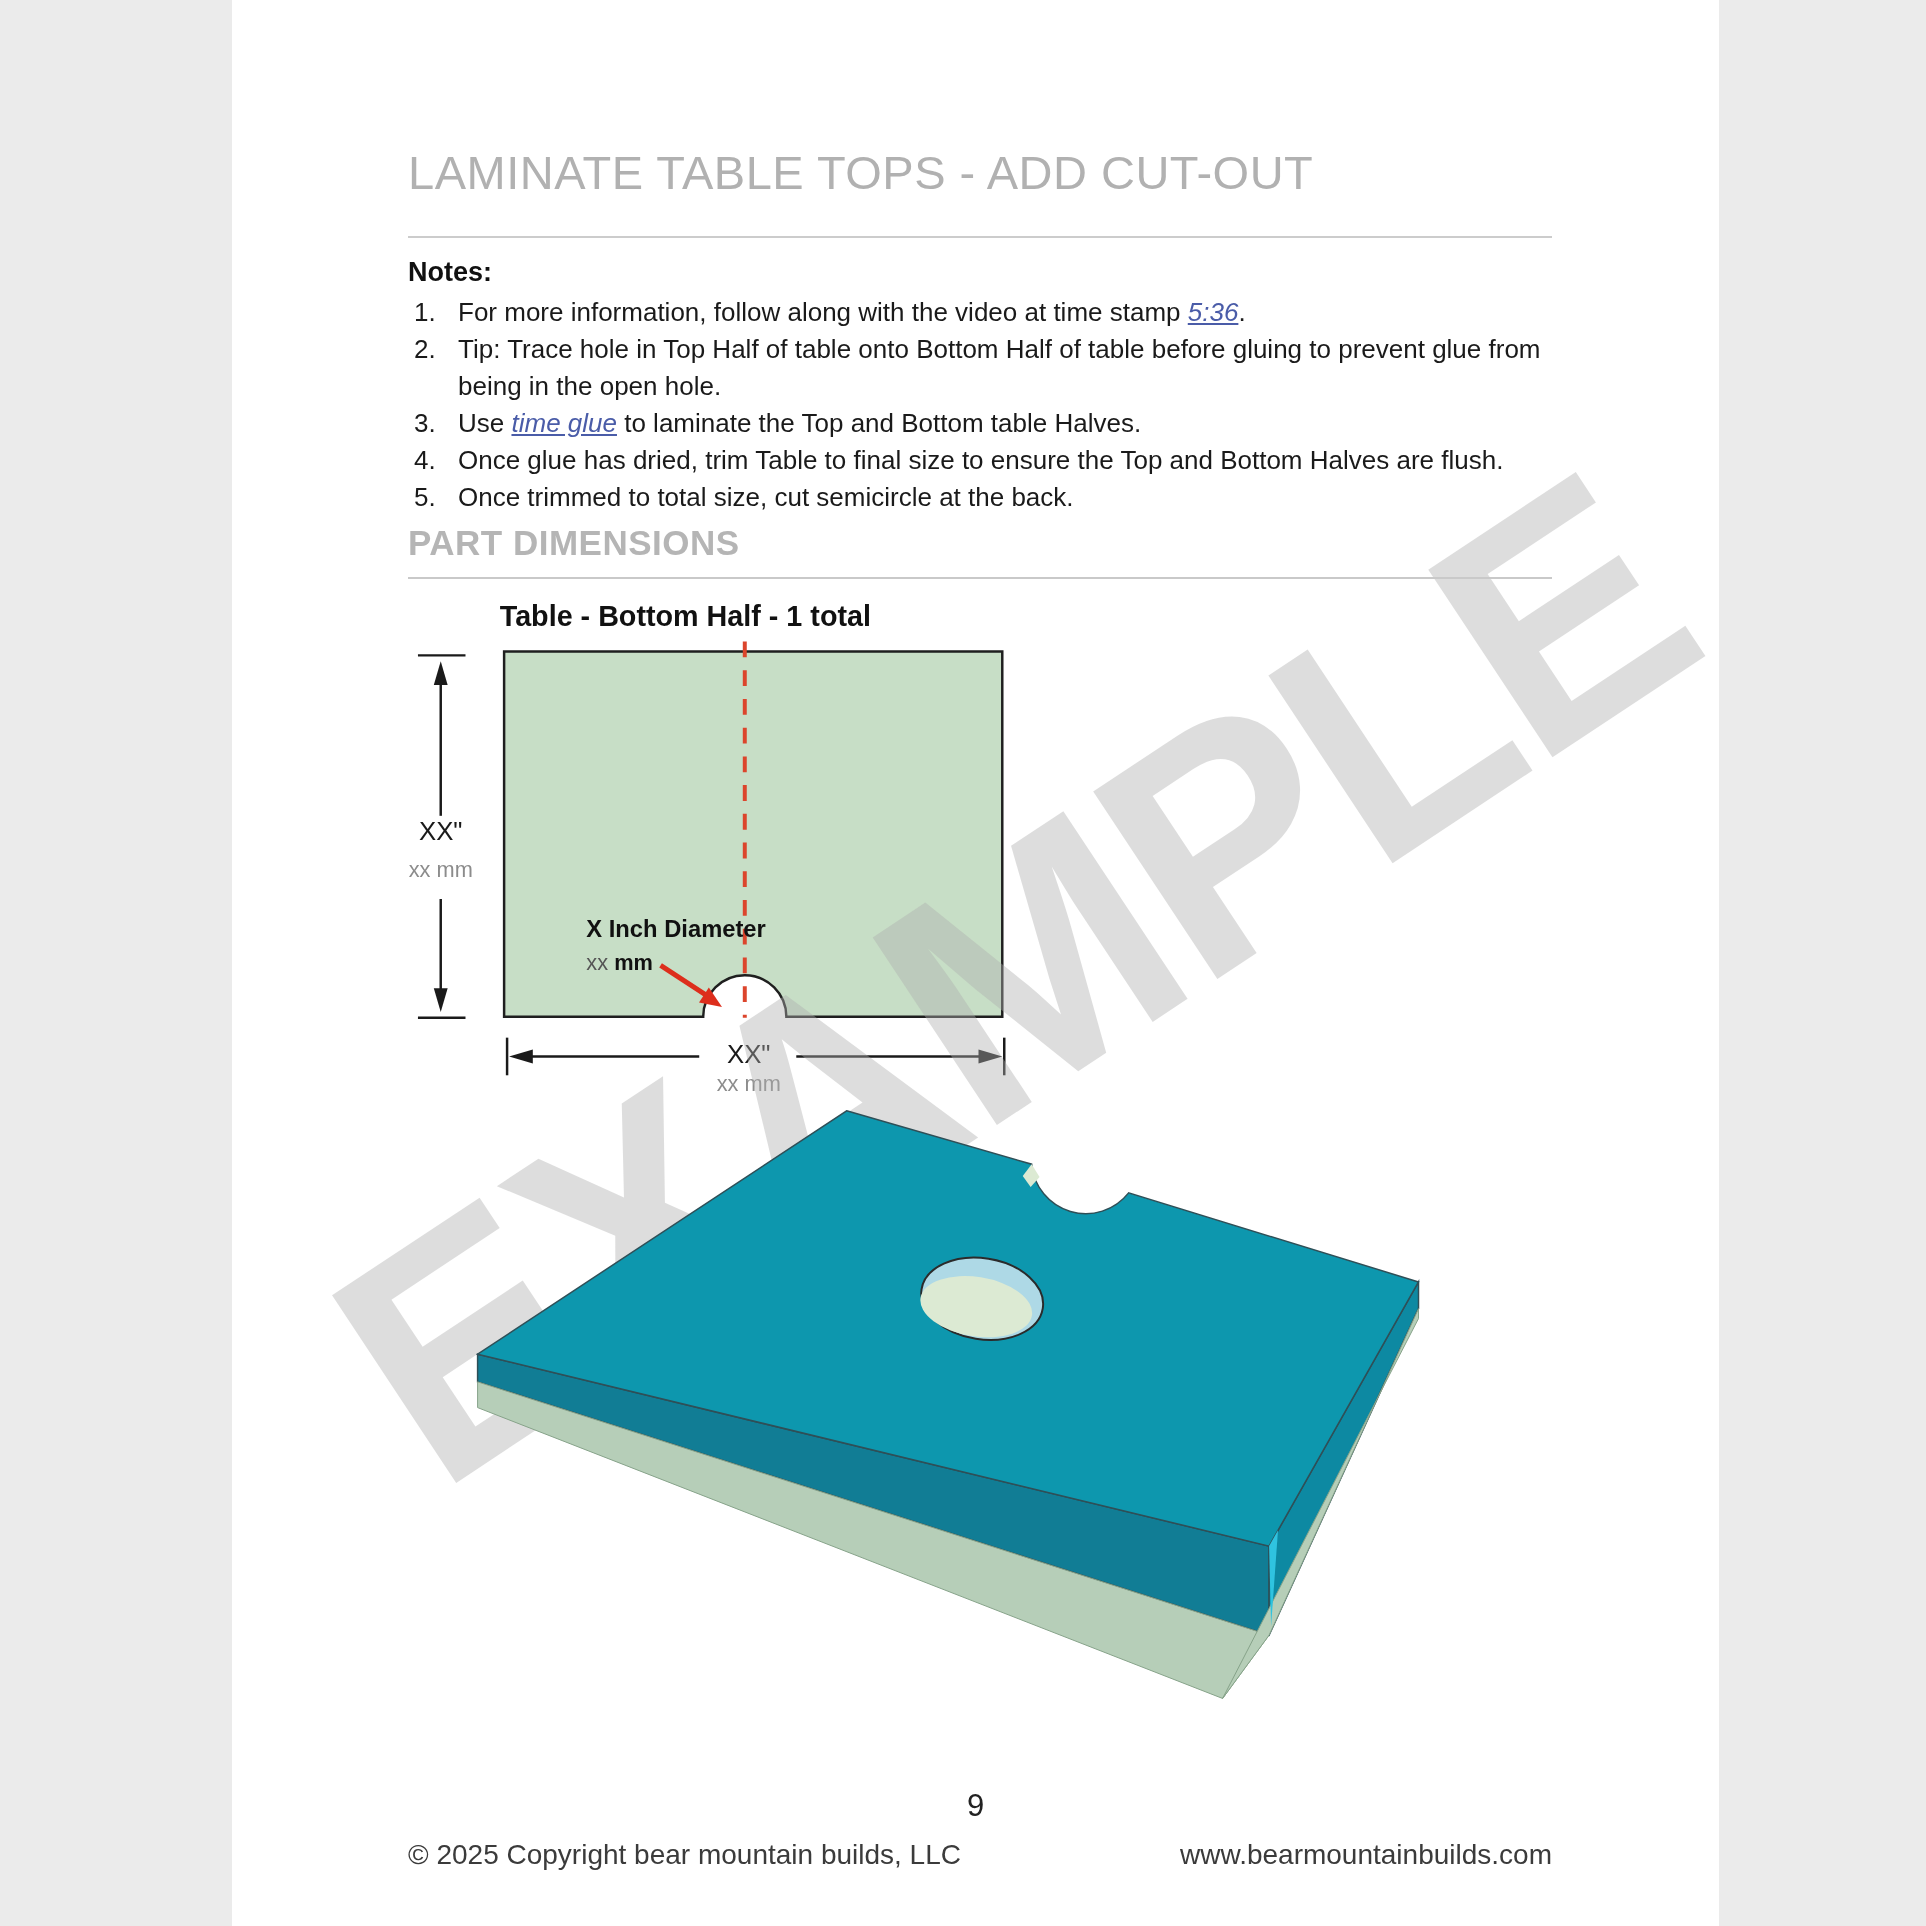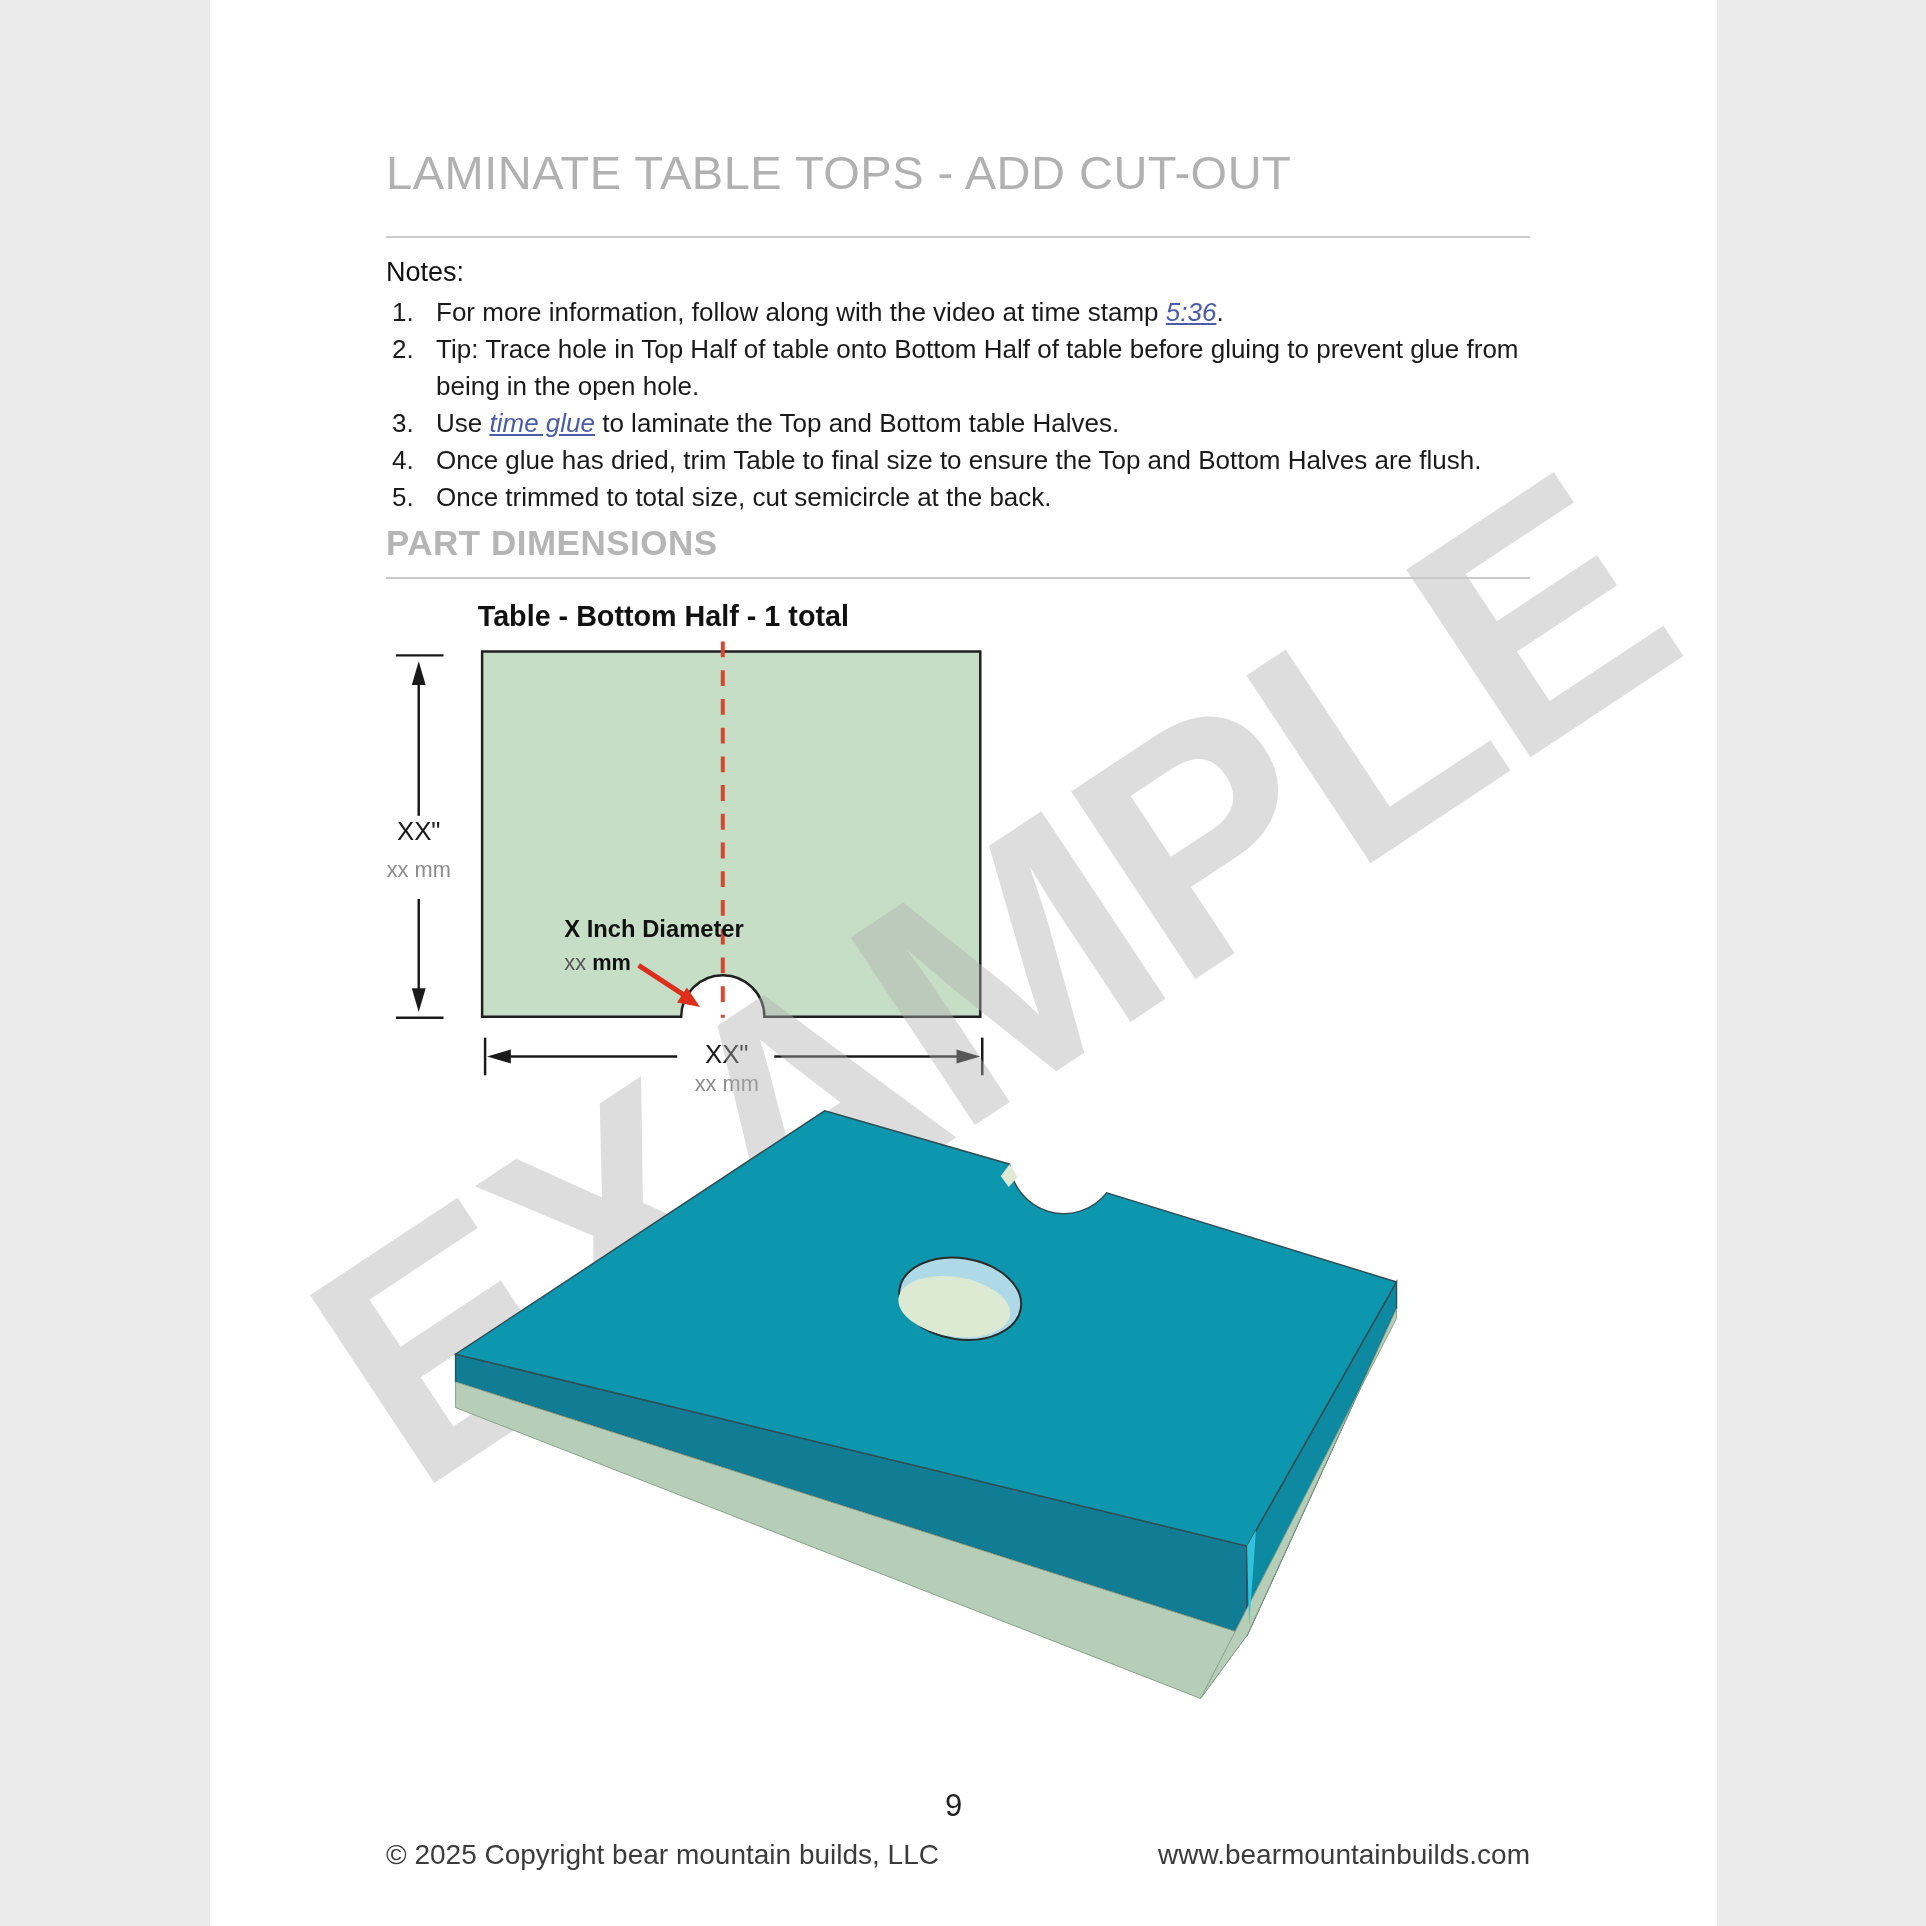--- a/index.html
+++ b/index.html
@@ -1,24 +1,24 @@
 <!DOCTYPE html>
 <html><head>
 <meta charset="utf-8">
 <style>
   html,body{margin:0;padding:0;}
   body{width:1927px;height:1927px;background:#ebebeb;position:relative;
        font-family:"Liberation Sans",sans-serif;color:#1a1a1a;overflow:hidden;}
-  .page{position:absolute;left:210px;top:0;width:1487px;height:1927px;background:#ffffff;padding-left:20px;}
+  .page{position:absolute;left:232px;top:0;width:1487px;height:1927px;background:#ffffff;}
   .abs{position:absolute;}
   .doc-title{left:176px;top:145px;font-size:47px;letter-spacing:0.5px;color:#b1b1b1;z-index:4;}
   .rule{height:2px;background:#cccccc;z-index:4;}
   .title-rule{left:176px;top:236px;width:1144px;}
   .notes{left:176px;top:257px;width:1148px;z-index:4;}
-  .notes h3{margin:0 0 6px 0;font-size:27px;font-weight:normal;color:#111;}
+  .notes h3{margin:0 0 6px 0;font-size:27px;font-weight:bold;color:#111;}
   .note-row{display:flex;font-size:26px;line-height:37px;}
   .note-num{width:44px;flex:0 0 44px;padding-left:6px;}
   .note-body{flex:1;}
   .doclink{color:#4a5ca8;text-decoration:underline;cursor:pointer;font-style:italic;}
   .section-head{left:176px;top:523px;font-size:35px;font-weight:bold;letter-spacing:0.5px;color:#b5b5b5;z-index:4;}
   .section-rule{left:176px;top:577px;width:1144px;background:#c9c9c9;}
   .diagram-svg{left:168px;top:590px;z-index:1;}
   .watermark{left:20px;top:827px;width:1485px;text-align:center;
      font-size:327px;font-weight:700;letter-spacing:-8px;line-height:327px;
      color:rgba(175,175,175,0.42);transform:rotate(-33.5deg);z-index:2;pointer-events:none;white-space:nowrap;}

